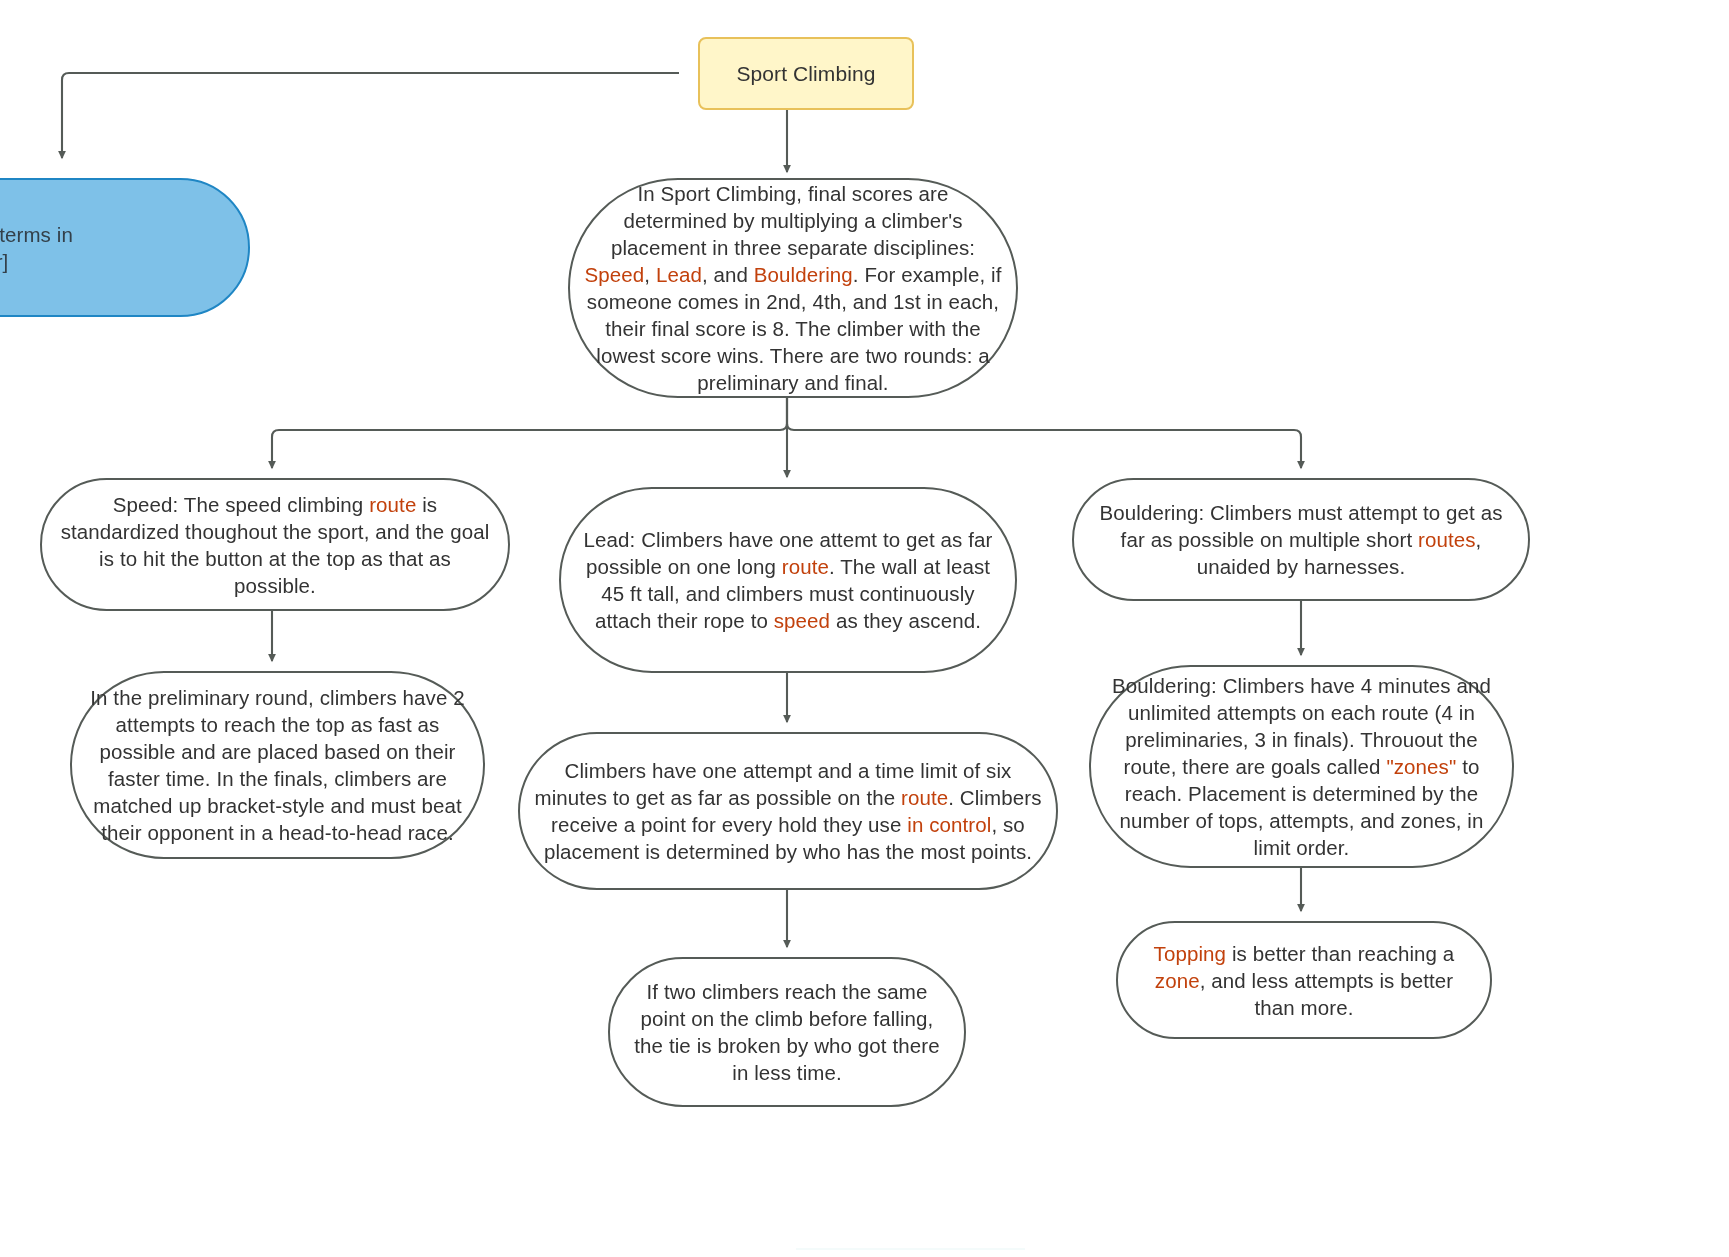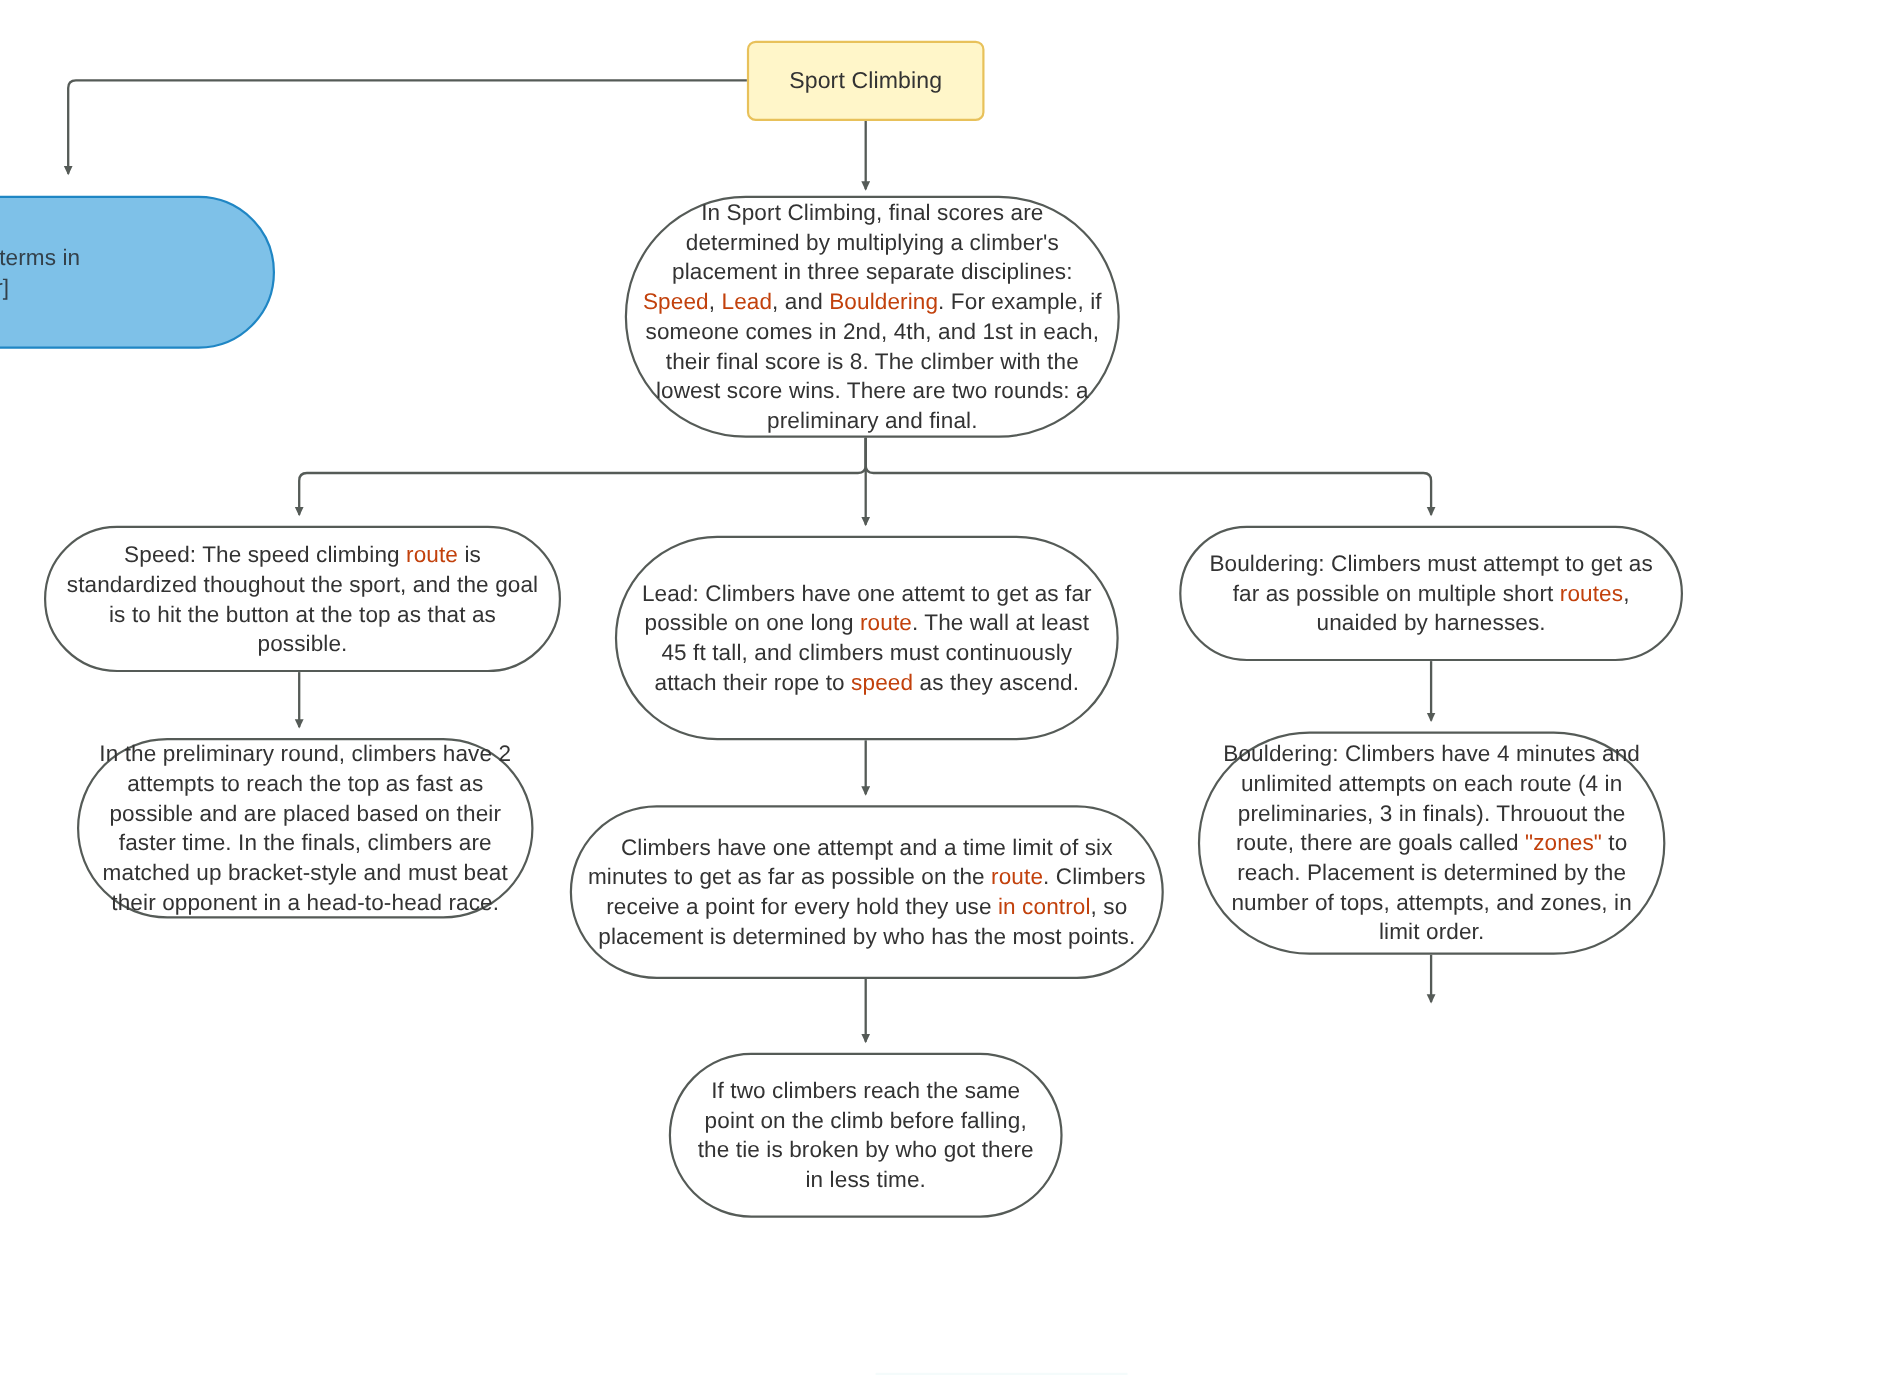--- a/index.html
+++ b/index.html
@@ -48,20 +48,21 @@
     background: #ffffff;
     border: 2.2px solid #555b57;
     border-radius: 120px;
   }
   
   .rect-root {
     background: #fff6c9;
     border: 2.2px solid #e8c15a;
     border-radius: 8px;
     font-size: 21px;
+    margin-left: 19px;
   }
   
   .blue-node {
     background: #7ec1e8;
     border: 2.2px solid #1f86c4;
     border-radius: 120px;
     color: #33404a;
     text-align: left;
   }
   .blue-node .txt {
@@ -129,21 +130,21 @@
       <span>In Sport Climbing, final scores are determined by multiplying a climber's placement in three separate disciplines: </span><span class="kw">Speed</span><span>, </span><span class="kw">Lead</span><span>, and </span><span class="kw">Bouldering</span><span>. For example, if someone comes in 2nd, 4th, and 1st in each, their final score is 8. The climber with the lowest score wins. There are two rounds: a preliminary and final.</span>
     </span>
   </div>
 
   <div class="node stadium" style="left:40px; top:478px; width:470px; height:133px;">
     <span class="txt">
       <span>Speed: The speed climbing </span><span class="kw">route</span><span> is standardized thoughout the sport, and the goal is to hit the button at the top as that as possible.</span>
     </span>
   </div>
 
-  <div class="node stadium" style="left:70px; top:671px; width:415px; height:164px;">
+  <div class="node stadium" style="left:70px; top:671px; width:415px; height:188px;">
     <span class="txt">In the preliminary round, climbers have 2 attempts to reach the top as fast as possible and are placed based on their faster time. In the finals, climbers are matched up bracket-style and must beat their opponent in a head-to-head race.</span>
   </div>
 
   <div class="node stadium" style="left:559px; top:487px; width:458px; height:186px;">
     <span class="txt">
       <span>Lead: Climbers have one attemt to get as far possible on one long </span><span class="kw">route</span><span>. The wall at least 45 ft tall, and climbers must continuously attach their rope to </span><span class="kw">speed</span><span> as they ascend.</span>
     </span>
   </div>
 
   <div class="node stadium" style="left:518px; top:732px; width:540px; height:158px;">
@@ -161,16 +162,21 @@
       <span>Bouldering: Climbers must attempt to get as far as possible on multiple short </span><span class="kw">routes</span><span>, unaided by harnesses.</span>
     </span>
   </div>
 
   <div class="node stadium" style="left:1089px; top:665px; width:425px; height:203px;">
     <span class="txt">
       <span>Bouldering: Climbers have 4 minutes and unlimited attempts on each route (4 in preliminaries, 3 in finals). Throuout the route, there are goals called </span><span class="kw">"zones"</span><span> to reach. Placement is determined by the number of tops, attempts, and zones, in limit order.</span>
     </span>
   </div>
 
+  <div class="node stadium" style="left:1116px; top:921px; width:376px; height:118px;">
+    <span class="txt">
+      <span class="kw">Topping</span><span> is better than reaching a </span><span class="kw">zone</span><span>, and less attempts is better than more.</span>
+    </span>
+  </div>
 
   <div class="faint-bottom"></div>
 
 </div>
 
 </body></html>

